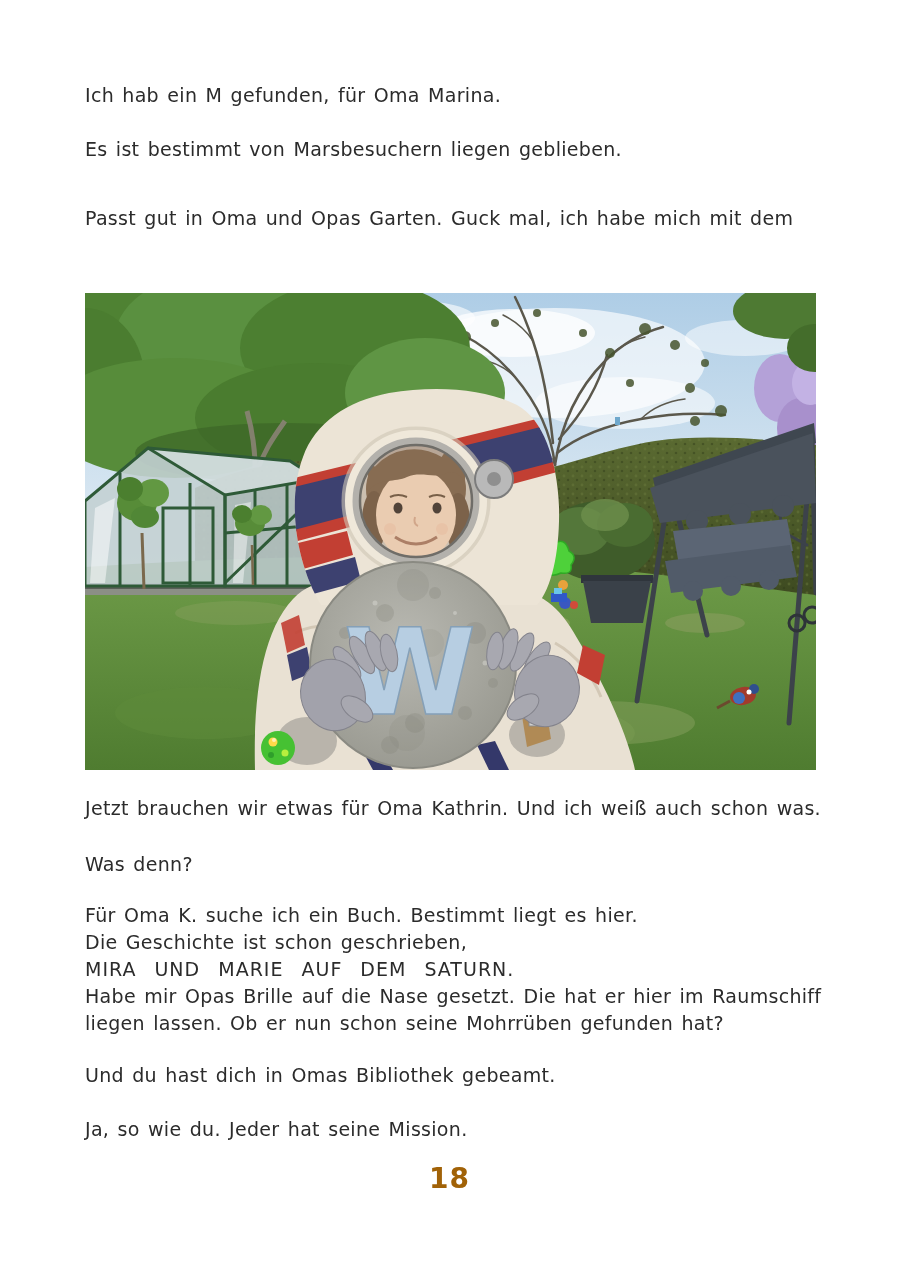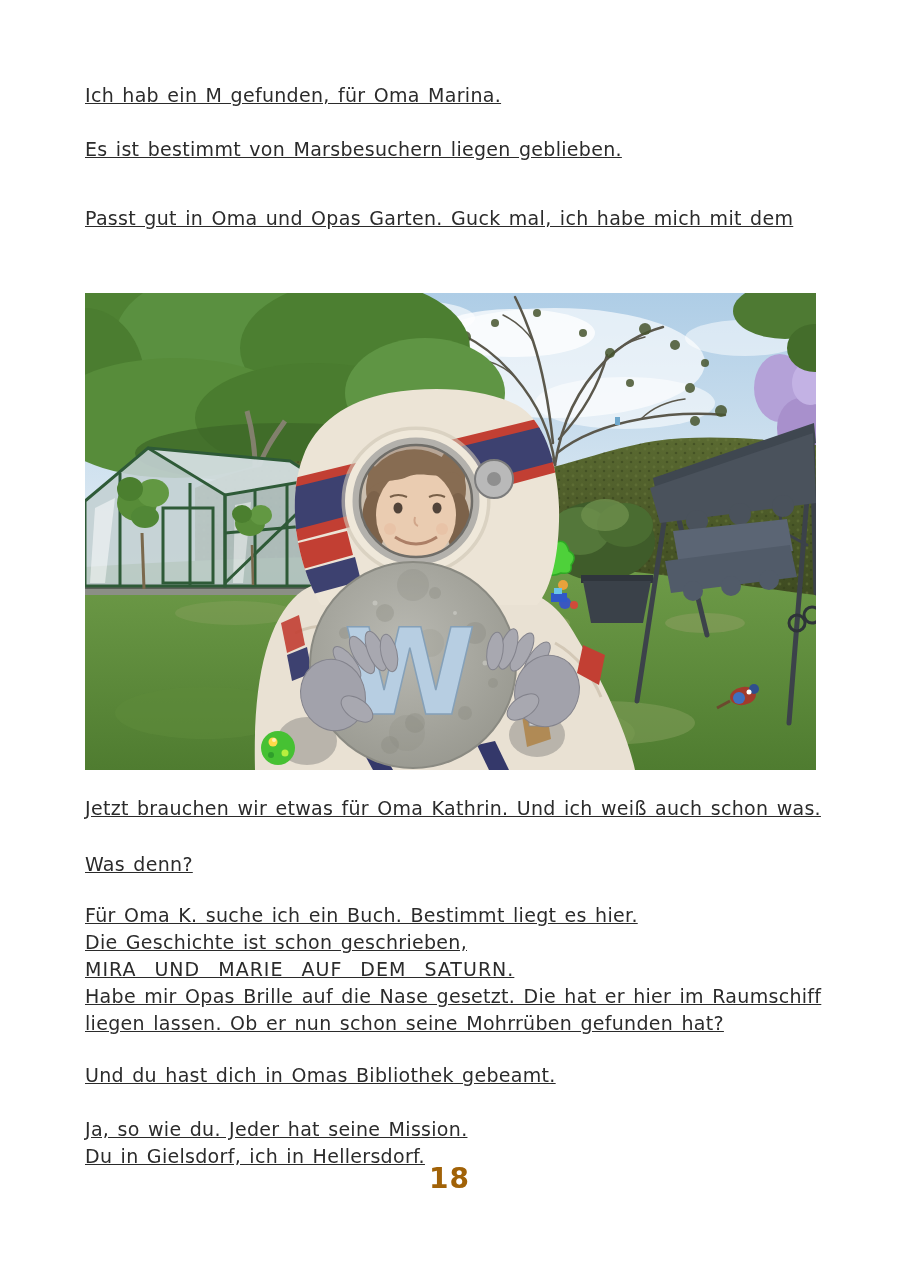--- a/index.html
+++ b/index.html
@@ -1,20 +1,20 @@
 <!DOCTYPE html>
 <html><head>
 <meta charset="utf-8">
 <style>
   html,body{margin:0;padding:0;background:#ffffff;}
   .page{position:relative;width:900px;height:1274px;background:#ffffff;overflow:hidden;
         font-family:"DejaVu Sans",sans-serif;color:#2b2b2b;}
   .para{position:absolute;left:85px;font-size:19px;line-height:27px;
         letter-spacing:.3px;word-spacing:2px;white-space:nowrap;}
-  .line{height:27px;text-decoration:underline;}
+  .line{height:27px;}
   .caps-spaced{word-spacing:11px;letter-spacing:1px;}
   .photo{position:absolute;left:85px;top:293px;width:731px;height:477px;display:block;}
   .pagenum{position:absolute;left:429px;top:1162px;font-size:28px;font-weight:bold;
            color:#a16207;letter-spacing:1px;}
 </style>
 </head>
 <body>
 
 <div class="page">
 
@@ -346,17 +346,16 @@
   <div class="para" style="top:902px">
     <div class="line">Für Oma K. suche ich ein Buch. Bestimmt liegt es hier.</div>
     <div class="line">Die Geschichte ist schon geschrieben,</div>
     <div class="line caps-spaced">MIRA UND MARIE AUF DEM SATURN.</div>
     <div class="line">Habe mir Opas Brille auf die Nase gesetzt. Die hat er hier im Raumschiff</div>
     <div class="line">liegen lassen. Ob er nun schon seine Mohrrüben gefunden hat?</div>
   </div>
 
   <div class="para" style="top:1116px">
     <div class="line">Ja, so wie du. Jeder hat seine Mission.</div>
-    <div class="line">Du in Gielsdorf, ich in Hellersdorf.</div>
   </div>
 
   <div class="pagenum">18</div>
 </div>
 
 </body></html>

